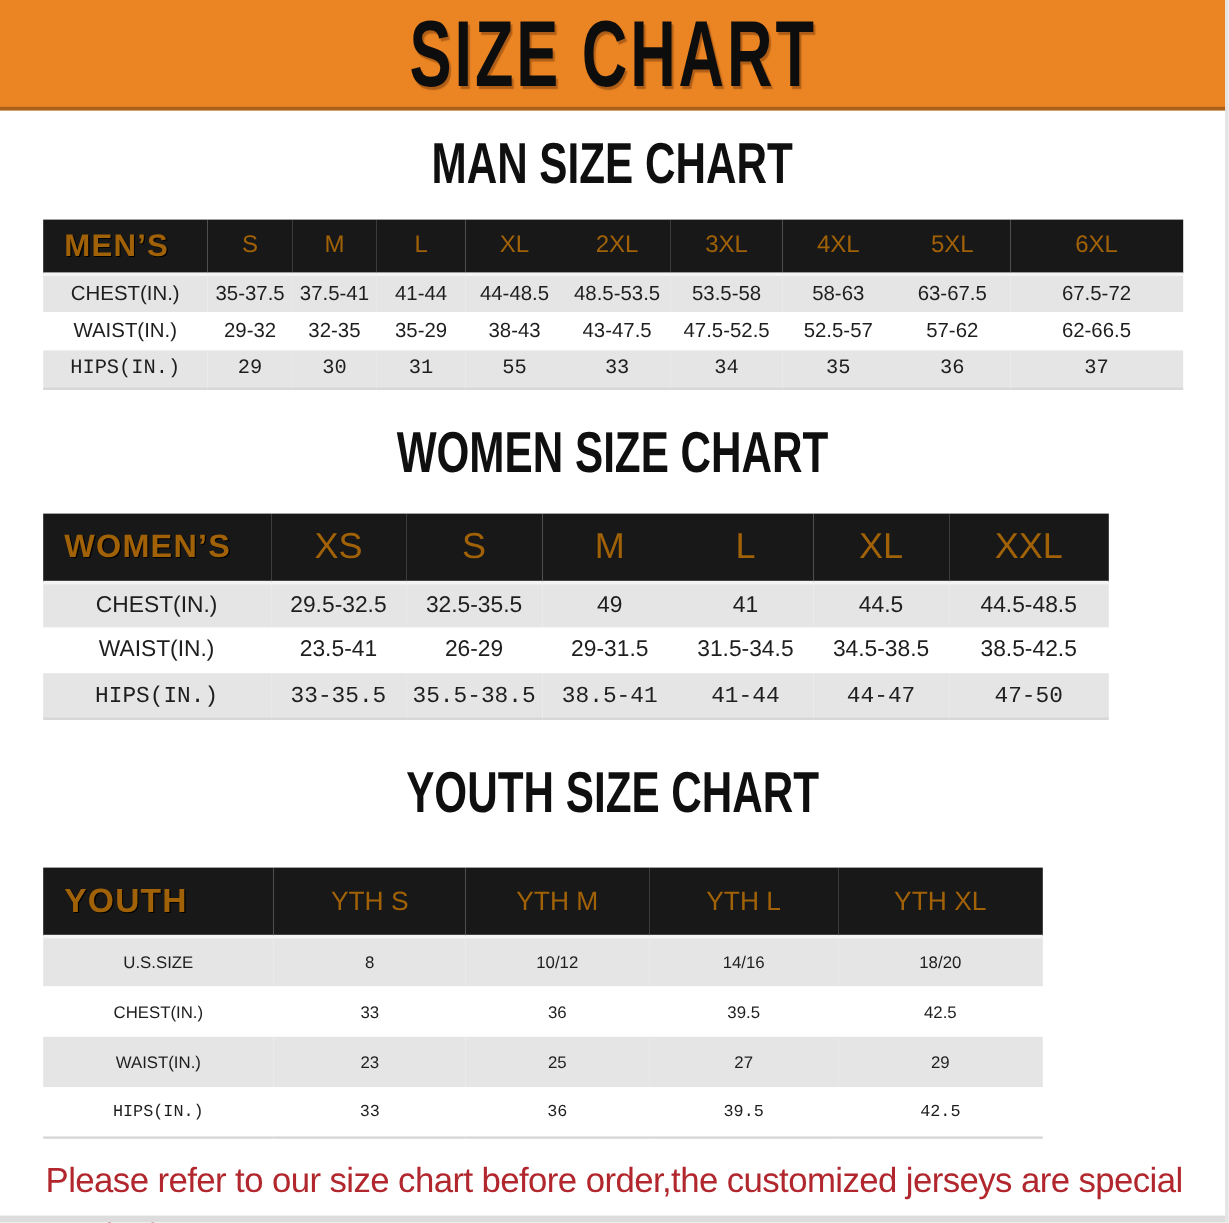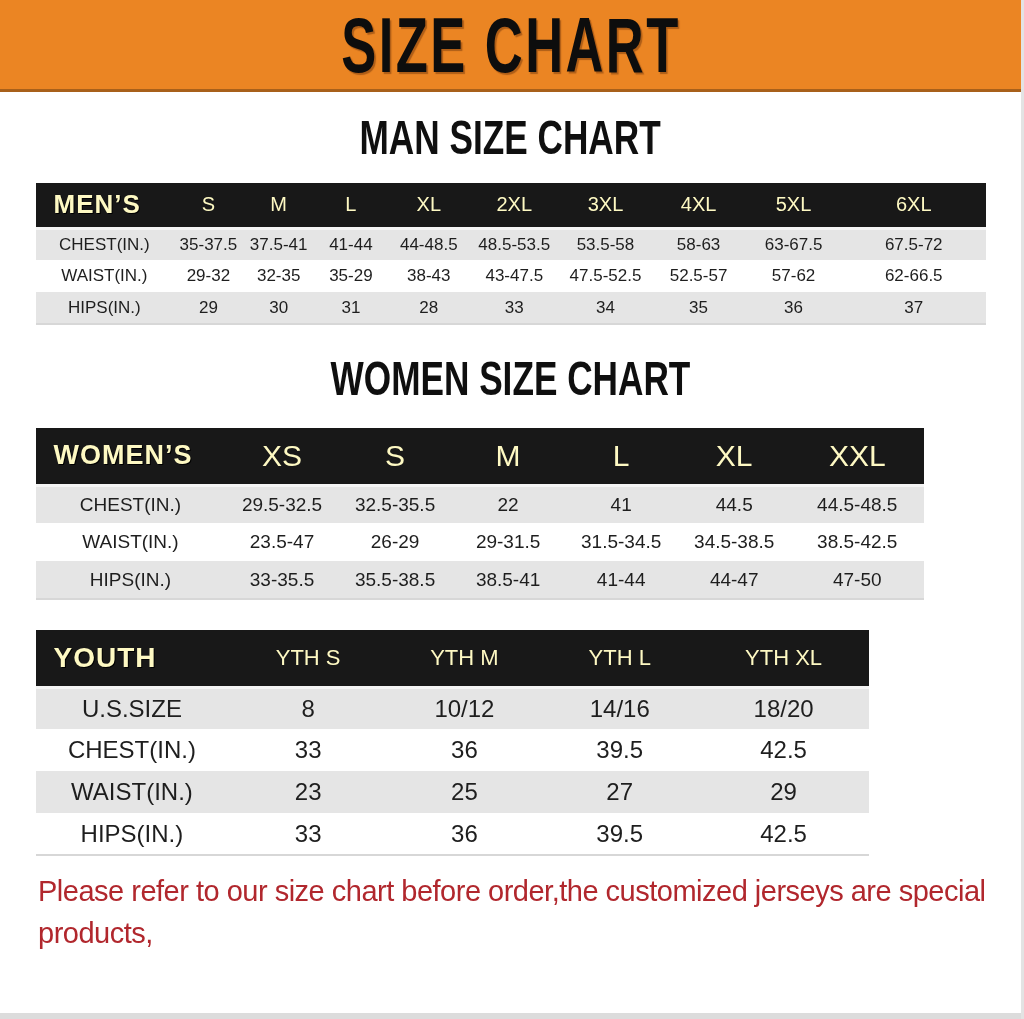--- a/index.html
+++ b/index.html
@@ -67,54 +67,54 @@
     margin: 0 auto;
     border-collapse: collapse;
     table-layout: fixed;
   }
   #table-0 { margin-top: 14px; }
   #table-1 { margin-top: 18px; }
   #table-2 { margin-top: 30px; }
 
   table.size-table thead th {
     background: #181818;
-    color: #fef9c3;
+    color: #a16207;
     font-weight: 400;
     text-align: center;
     vertical-align: middle;
     border-bottom: 3px solid #f4f4f4;
   }
   table.size-table thead th.bar-label {
     text-align: left;
     padding-left: 18px;
     font-weight: 800;
     letter-spacing: 1px;
     text-shadow: 1px 1px 0 #000;
   }
   table.size-table tbody td {
     text-align: center;
     vertical-align: middle;
     color: #1e1e1e;
   }
   table.size-table tbody tr:nth-child(odd) td { background: #e5e5e5; }
   table.size-table tbody tr:nth-child(even) td { background: #ffffff; }
-  table.size-table tbody tr:last-child td { border-bottom: 2px solid #d7d7d7; }
+  table.size-table tbody tr:last-child td { border-bottom: 2px solid #d7d7d7; font-family: Liberation Mono, monospace; }
 
   
   #table-0 thead th { height: 45px; font-size: 20px; }
   #table-0 thead th.bar-label { font-size: 26px; }
   #table-0 tbody td { height: 32px; font-size: 17px; }
 
   #table-1 thead th { height: 57px; font-size: 30px; }
   #table-1 thead th.bar-label { font-size: 27px; margin-left: 20px; }
   #table-1 tbody td { height: 38px; font-size: 19px; }
 
   #table-2 thead th { height: 57px; font-size: 22px; }
   #table-2 thead th.bar-label { font-size: 28px; }
-  #table-2 tbody td { height: 42px; font-size: 24px; margin-top: 11px; }
+  #table-2 tbody td { height: 42px; font-size: 14px; margin-top: 11px; }
 
   
   .disclaimer {
     margin: 14px 0 0 38px;
     color: #B1272D;
     font-size: 29px;
     line-height: 42px;
     font-weight: 400;
     letter-spacing: -0.5px;
   }
@@ -181,21 +181,21 @@
           <td>47.5-52.5</td>
           <td>52.5-57</td>
           <td>57-62</td>
           <td>62-66.5</td>
         </tr>
         <tr>
           <td>HIPS(IN.)</td>
           <td>29</td>
           <td>30</td>
           <td>31</td>
-          <td>28</td>
+          <td>55</td>
           <td>33</td>
           <td>34</td>
           <td>35</td>
           <td>36</td>
           <td>37</td>
         </tr>
       </tbody>
     </table>
 
   <div class="section-title" id="title-1">
@@ -221,46 +221,49 @@
           <th>L</th>
           <th>XL</th>
           <th>XXL</th>
         </tr>
       </thead>
       <tbody>
         <tr>
           <td>CHEST(IN.)</td>
           <td>29.5-32.5</td>
           <td>32.5-35.5</td>
-          <td>22</td>
+          <td>49</td>
           <td>41</td>
           <td>44.5</td>
           <td>44.5-48.5</td>
         </tr>
         <tr>
           <td>WAIST(IN.)</td>
-          <td>23.5-47</td>
+          <td>23.5-41</td>
           <td>26-29</td>
           <td>29-31.5</td>
           <td>31.5-34.5</td>
           <td>34.5-38.5</td>
           <td>38.5-42.5</td>
         </tr>
         <tr>
           <td>HIPS(IN.)</td>
           <td>33-35.5</td>
           <td>35.5-38.5</td>
           <td>38.5-41</td>
           <td>41-44</td>
           <td>44-47</td>
           <td>47-50</td>
         </tr>
       </tbody>
     </table>
 
+  <div class="section-title" id="title-2">
+    <span>YOUTH SIZE CHART</span>
+  </div>
   <table class="size-table" id="table-2">
       <colgroup>
         <col style="width: 20.3%;">
         <col style="width: 16.8%;">
         <col style="width: 16.1%;">
         <col style="width: 16.6%;">
         <col style="width: 17.9%;">
         <col style="width: 12.3%;">
       </colgroup>
       <thead>

